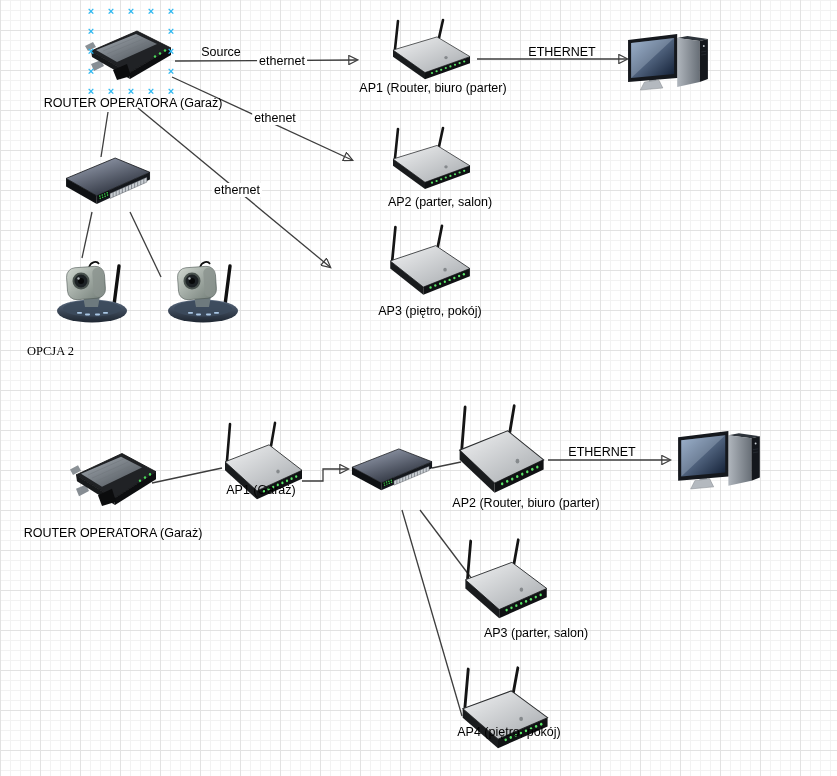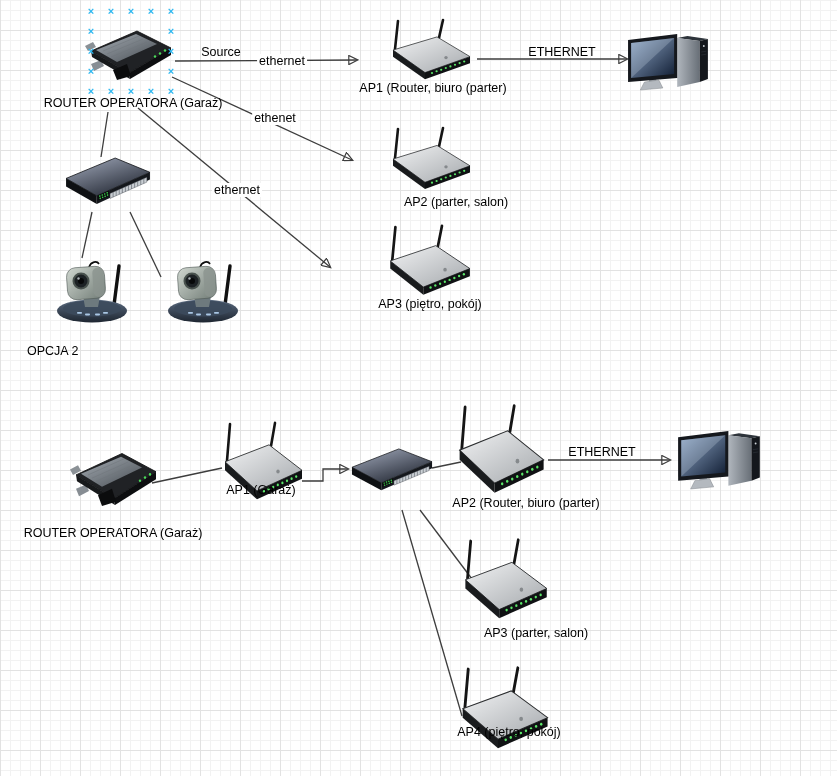--- a/index.html
+++ b/index.html
@@ -16,21 +16,21 @@
     font-family:"Liberation Sans",sans-serif;
   }
   .edges{position:absolute;left:0;top:0;width:837px;height:776px;}
   .edges path{stroke:#3d3d3d;stroke-width:1.3;fill:none;}
   .dev{position:absolute;overflow:visible;}
   .lbl{
     position:absolute;transform:translate(-50%,-50%);
     font-size:12.5px;line-height:14px;color:#000;white-space:nowrap;
   }
   .lbl.bg{background:#ffffff;padding:0 2px;}
-  .lbl.left{transform:none;}
+  .lbl.left{transform:none;font-family:Liberation Serif, serif;}
   .xh{
     position:absolute;transform:translate(-50%,-50%);
     color:#2eb8f0;font-size:11px;font-weight:bold;line-height:11px;
     font-family:"Liberation Sans",sans-serif;
   }
   .defsvg{position:absolute;width:0;height:0;overflow:hidden;}
 </style>
 </head>
 <body>
 
@@ -224,23 +224,23 @@
   <svg class="dev" style="left:455px;top:668px;width:97px;height:84px" viewBox="0 0 88 66" preserveAspectRatio="none">
       <use href="#g-ap"></use>
     </svg>
 
   <div class="lbl" style="left:133px;top:103px">ROUTER OPERATORA (Garaż)</div>
   <div class="lbl" style="left:221px;top:52px">Source</div>
   <div class="lbl bg" style="left:282px;top:61px">ethernet</div>
   <div class="lbl" style="left:433px;top:88px">AP1 (Router, biuro (parter)</div>
   <div class="lbl" style="left:562px;top:52px">ETHERNET</div>
   <div class="lbl bg" style="left:275px;top:118px">ethenet</div>
-  <div class="lbl" style="left:456px;top:202px">AP2 (parter, salon)</div>
+  <div class="lbl" style="left:440px;top:202px">AP2 (parter, salon)</div>
   <div class="lbl bg" style="left:237px;top:190px">ethernet</div>
-  <div class="lbl" style="left:430px;top:304px">AP3 (piętro, pokój)</div>
+  <div class="lbl" style="left:430px;top:311px">AP3 (piętro, pokój)</div>
   <div class="lbl left" style="left:27px;top:344px">OPCJA 2</div>
 
   <div class="lbl" style="left:113px;top:533px">ROUTER OPERATORA (Garaż)</div>
   <div class="lbl" style="left:261px;top:490px">AP1 (Garaż)</div>
   <div class="lbl" style="left:526px;top:503px">AP2 (Router, biuro (parter)</div>
   <div class="lbl" style="left:602px;top:452px">ETHERNET</div>
   <div class="lbl" style="left:536px;top:633px">AP3 (parter, salon)</div>
   <div class="lbl" style="left:509px;top:732px">AP4 (piętro, pokój)</div>
 
   <div id="handles">

